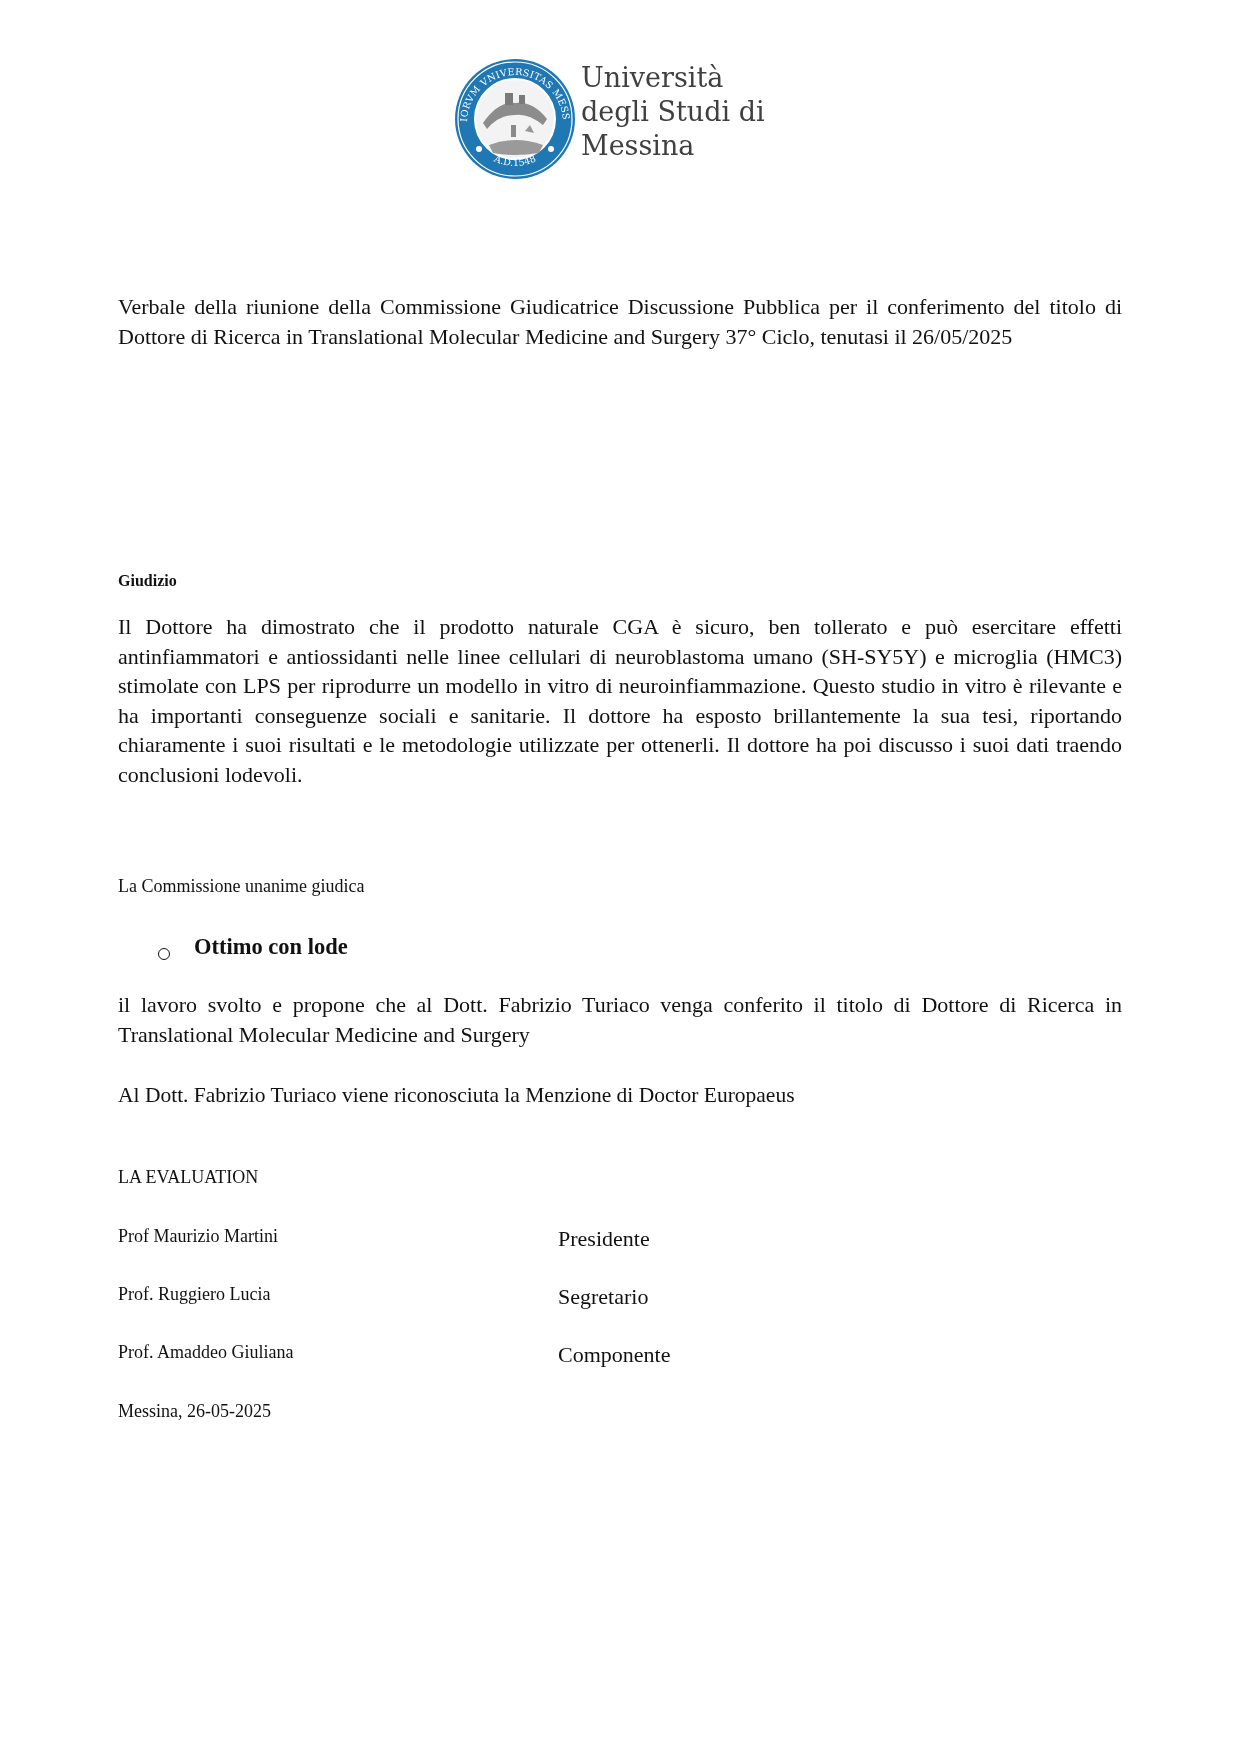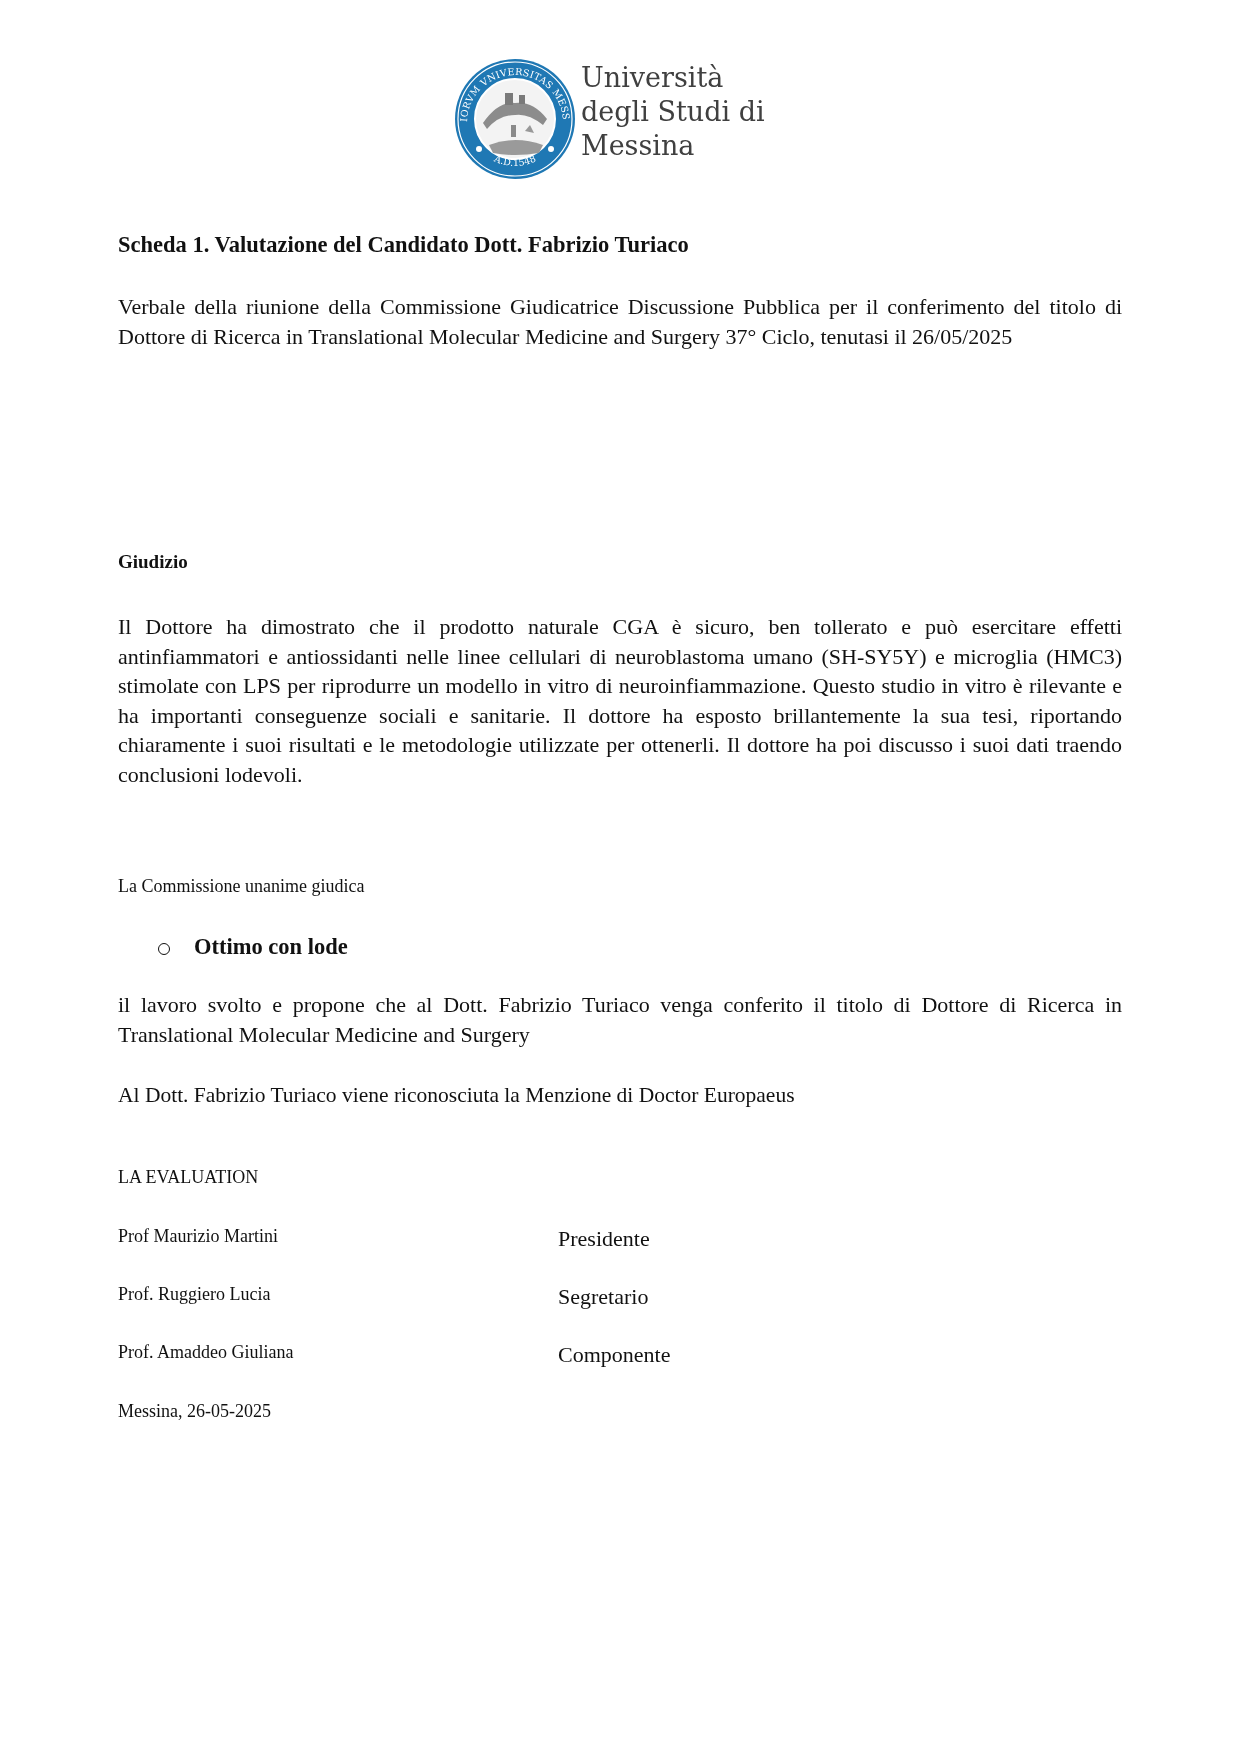--- a/index.html
+++ b/index.html
@@ -12,26 +12,26 @@
   .logo { position: absolute; left: 453px; top: 57px; width: 340px; height: 122px; }
   .seal { position: absolute; left: 0; top: 0; width: 124px; height: 124px; }
   .uni-name {
     position: absolute; left: 128px; top: 4px;
     font-family: "DejaVu Serif", serif; font-size: 27px; line-height: 34px;
     color: #404040; white-space: pre-line;
   }
   .content { position: absolute; left: 118px; width: 1004px; font-size: 22px; }
   .justify { text-align: justify; text-align-last: left; line-height: 29.5px; margin: 0; }
   .title { position: absolute; left: 118px; top: 232px; font-weight: bold; font-size: 22.5px; }
-  .heading { position: absolute; left: 118px; top: 551px; font-weight: bold; font-size: 19px; }
+  .heading { position: absolute; left: 118px; top: 572px; font-weight: bold; font-size: 16px; }
   .p1 { top: 292px; }
   .p2 { top: 410px; }
   .p3 { top: 612px; }
   .line { position: absolute; left: 118px; font-size: 18px; white-space: nowrap; }
-  .bullet-row { position: absolute; left: 158px; top: 934px; display: flex; align-items: center; }
+  .bullet-row { position: absolute; left: 158px; top: 934px; display: flex; align-items: flex-end; }
   .bullet {
     width: 10px; height: 10px; border: 1.5px solid #111; border-radius: 50%;
     margin-right: 24px; margin-top: 4px;
   }
   .bullet-label { font-weight: bold; font-size: 22.5px; }
   .p4 { top: 990px; }
   .menzione { font-family: "Liberation Serif", serif; font-size: 21.5px; }
   .member-role { position: absolute; left: 558px; font-size: 22px; }
 </style>
 </head>
@@ -61,21 +61,20 @@
       </text>
       <text font-size="9.5" fill="#ffffff" font-family="DejaVu Serif, serif">
         <textPath href="#ringBot" startOffset="50%" text-anchor="middle">A.D.1548</textPath>
       </text>
     </svg>
     <div class="uni-name">Università
 degli Studi di
 Messina</div>
   </div>
 
-  <div class="title">Scheda  1. Valutazione del Candidato Dott. Fabrizio Turiaco</div>
 
   <div class="content p1">
     <p class="justify">Verbale della riunione della Commissione Giudicatrice Discussione Pubblica per il conferimento del titolo di Dottore di Ricerca in Translational Molecular Medicine and Surgery 37° Ciclo, tenutasi il 26/05/2025</p>
   </div>
 
 
   <div class="heading">Giudizio</div>
 
   <div class="content p3">
     <p class="justify">Il Dottore ha dimostrato che il prodotto naturale CGA è sicuro, ben tollerato e può esercitare effetti antinfiammatori e antiossidanti nelle linee cellulari di neuroblastoma umano (SH-SY5Y) e microglia (HMC3) stimolate con LPS per riprodurre un modello in vitro di neuroinfiammazione. Questo studio in vitro è rilevante e ha importanti conseguenze sociali e sanitarie. Il dottore ha esposto brillantemente la sua tesi, riportando chiaramente i suoi risultati e le metodologie utilizzate per ottenerli. Il dottore ha poi discusso i suoi dati traendo conclusioni lodevoli.</p>

